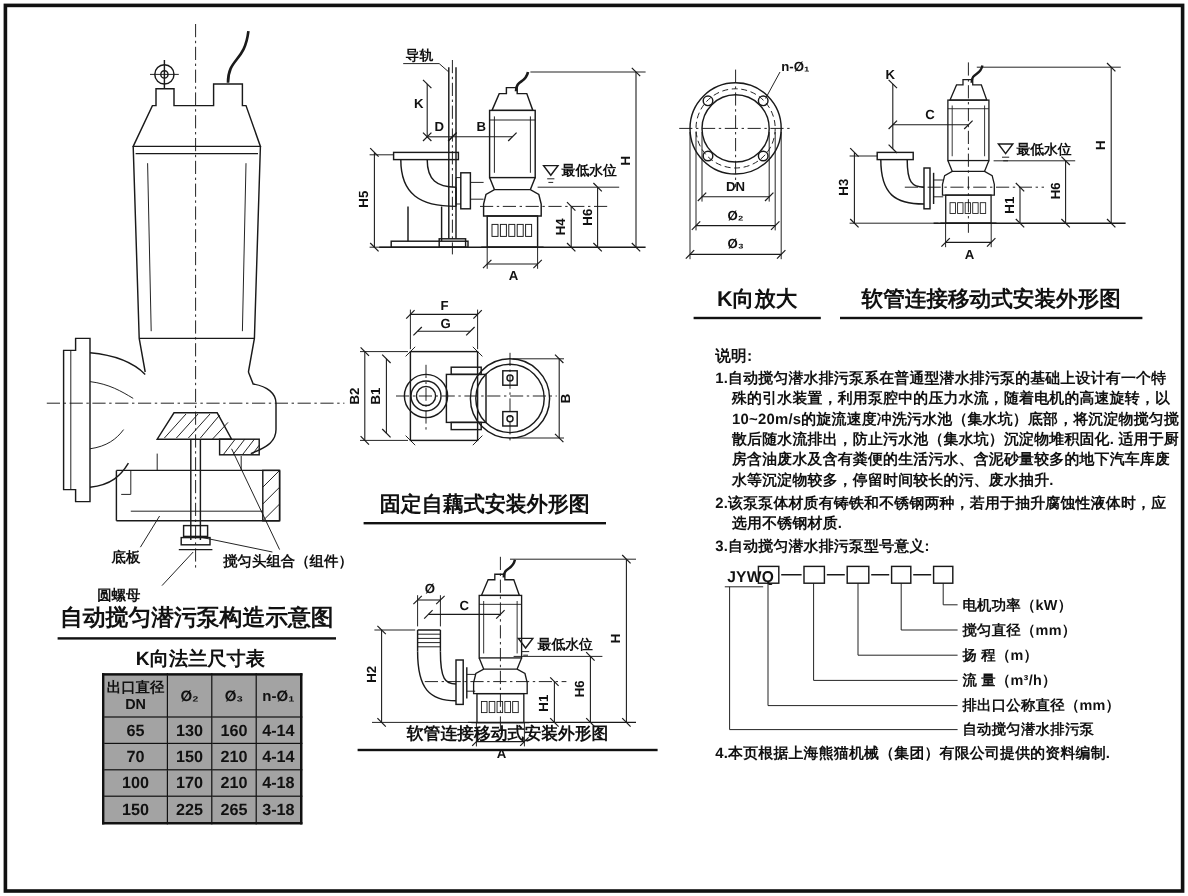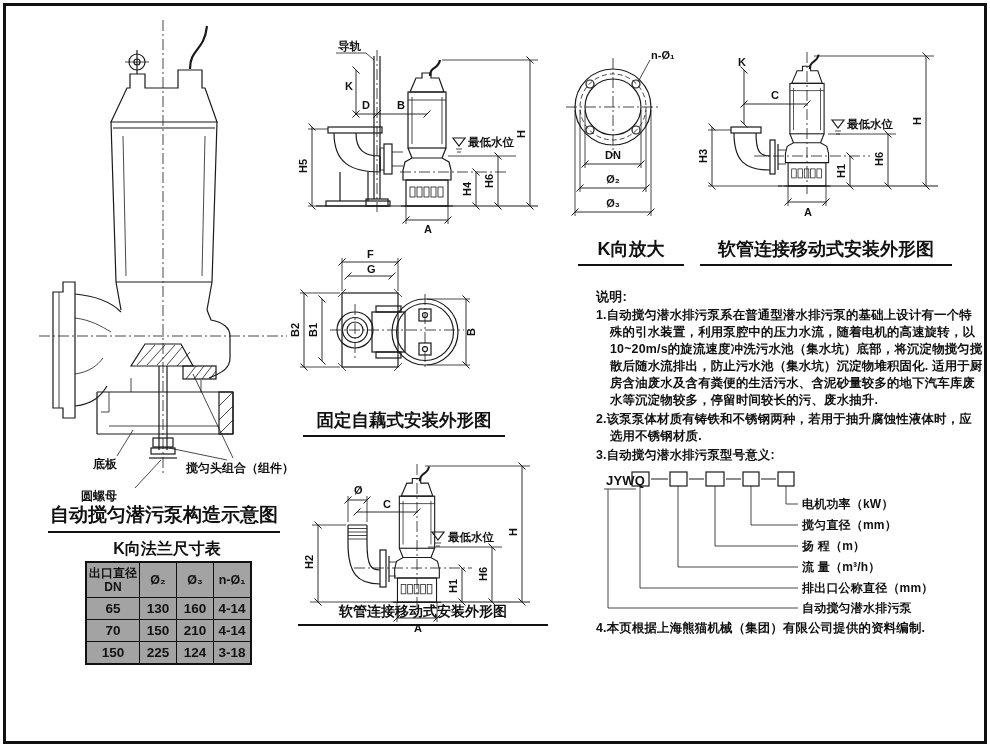--- a/index.html
+++ b/index.html
@@ -108,23 +108,29 @@
       <td>160</td>
       <td>4-14</td>
     </tr>
     <tr>
       <td>70</td>
       <td>150</td>
       <td>210</td>
       <td>4-14</td>
     </tr>
     <tr>
+      <td>100</td>
+      <td>170</td>
+      <td>210</td>
+      <td>4-18</td>
+    </tr>
+    <tr>
       <td>150</td>
       <td>225</td>
-      <td>124</td>
+      <td>265</td>
       <td>3-18</td>
     </tr>
   </tbody>
     </table>
 
   <svg class="abs" style="left:300px;top:26px;" width="248" height="212" viewBox="0 0 248 212">
     <text class="ct" x="38" y="24">导轨</text>
     <path class="ln thin" d="M36,27 H66 L74,34"></path>
     <path class="ln" d="M74,30 V173 M80,30 V173"></path>
     <path class="cl" d="M77,24 V186"></path>

